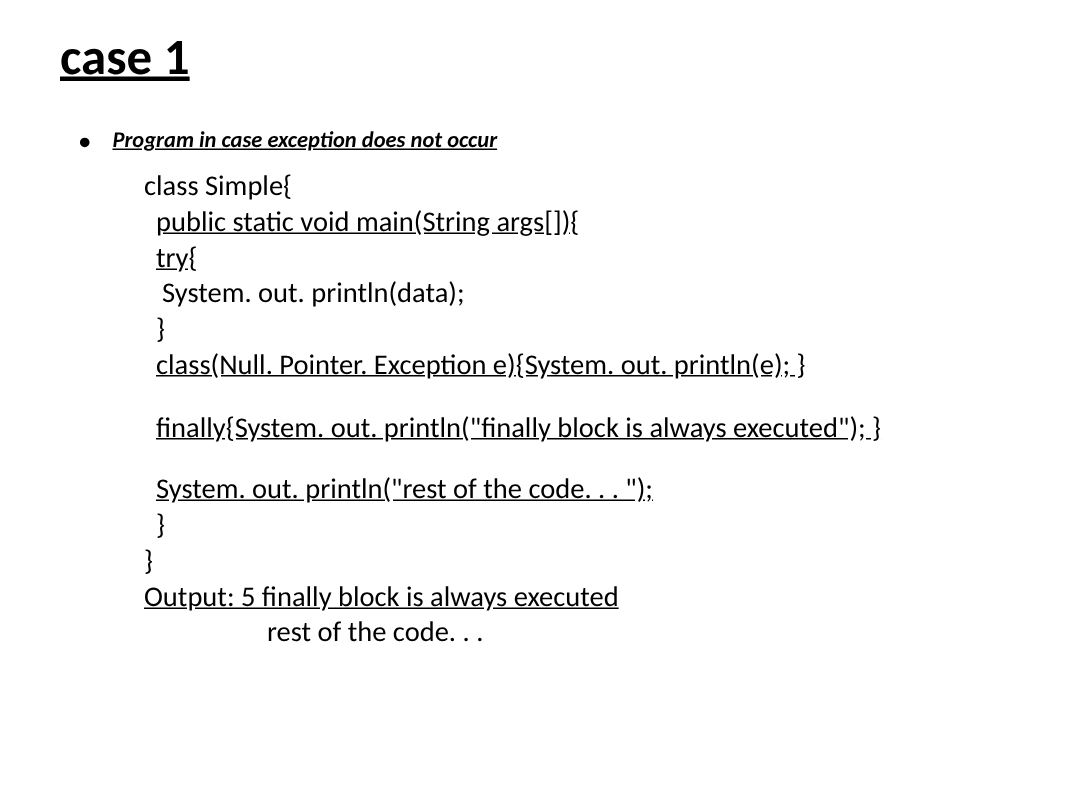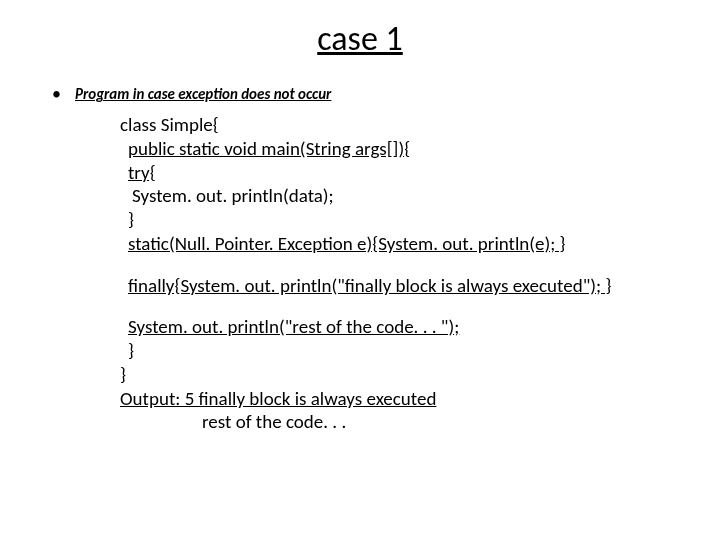--- a/index.html
+++ b/index.html
@@ -5,22 +5,22 @@
     * { box-sizing: border-box; margin: 0; padding: 0; }
     body {
       width: 720px;
       height: 540px;
       background: #fff;
       font-family: Calibri, Arial, sans-serif;
       color: #000;
       padding: 18px 40px 20px 40px;
     }
     .title {
-      text-align: center;
-      font-weight: normal;
+      text-align: left;
+      font-weight: bold;
       font-size: 34px;
       text-decoration: underline;
       margin-bottom: 24px;
     }
     .bullet-row {
       display: flex;
       align-items: center;
       margin-bottom: 8px;
       margin-left: 12px;
     }
@@ -28,21 +28,21 @@
       font-size: 18px;
       margin-right: 14px;
     }
     .subheading {
       font-weight: bold;
       font-style: italic;
       font-size: 15px;
       text-decoration: underline;
     }
     .code-block {
-      margin-left: 80px;
+      margin-left: 56px;
       font-size: 19px;
       line-height: 1.25;
     }
     .code-line-0 { padding-left: 0px; }
     .code-line-1 { padding-left: 8px; text-decoration: underline; }
     .code-line-2 { padding-left: 12px; }
     .code-line-out { padding-left: 0px; text-decoration: underline; }
     .output-indent { padding-left: 82px; }
     .gap { height: 18px; }
   </style>
@@ -55,21 +55,21 @@
   <span class="bullet">•</span>
   <span class="subheading">Program in case exception does not occur</span>
 </div>
 
 <div class="code-block">
   <div class="code-line-0">class Simple{</div>
   <div class="code-line-1">public static void main(String args[]){</div>
   <div class="code-line-1">try{</div>
   <div class="code-line-2">System. out. println(data);</div>
   <div class="code-line-1">}</div>
-  <div class="code-line-1">static(Null. Pointer. Exception e){System. out. println(e); }</div>
+  <div class="code-line-1">class(Null. Pointer. Exception e){System. out. println(e); }</div>
   <div class="gap"></div>
   <div class="code-line-1">finally{System. out. println("finally block is always executed"); }</div>
   <div class="gap"></div>
   <div class="code-line-1">System. out. println("rest of the code. . . ");</div>
   <div class="code-line-1">}</div>
   <div class="code-line-0">}</div>
   <div class="code-line-out">Output: 5 finally block is always executed</div>
   <div class="output-indent">rest of the code. . .</div>
 </div>
 

